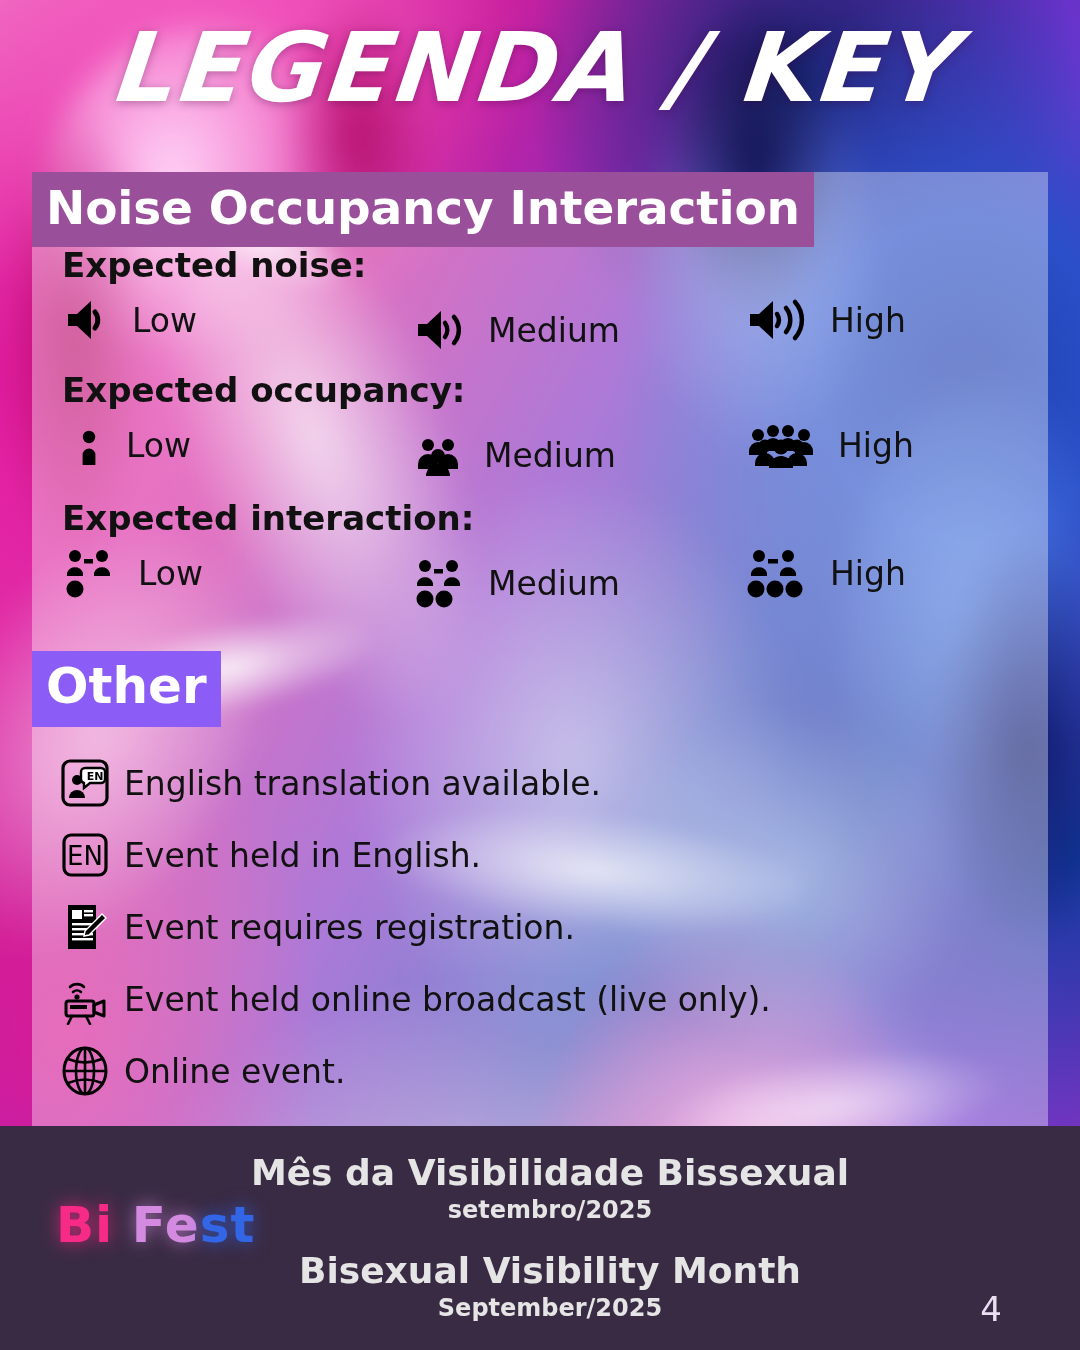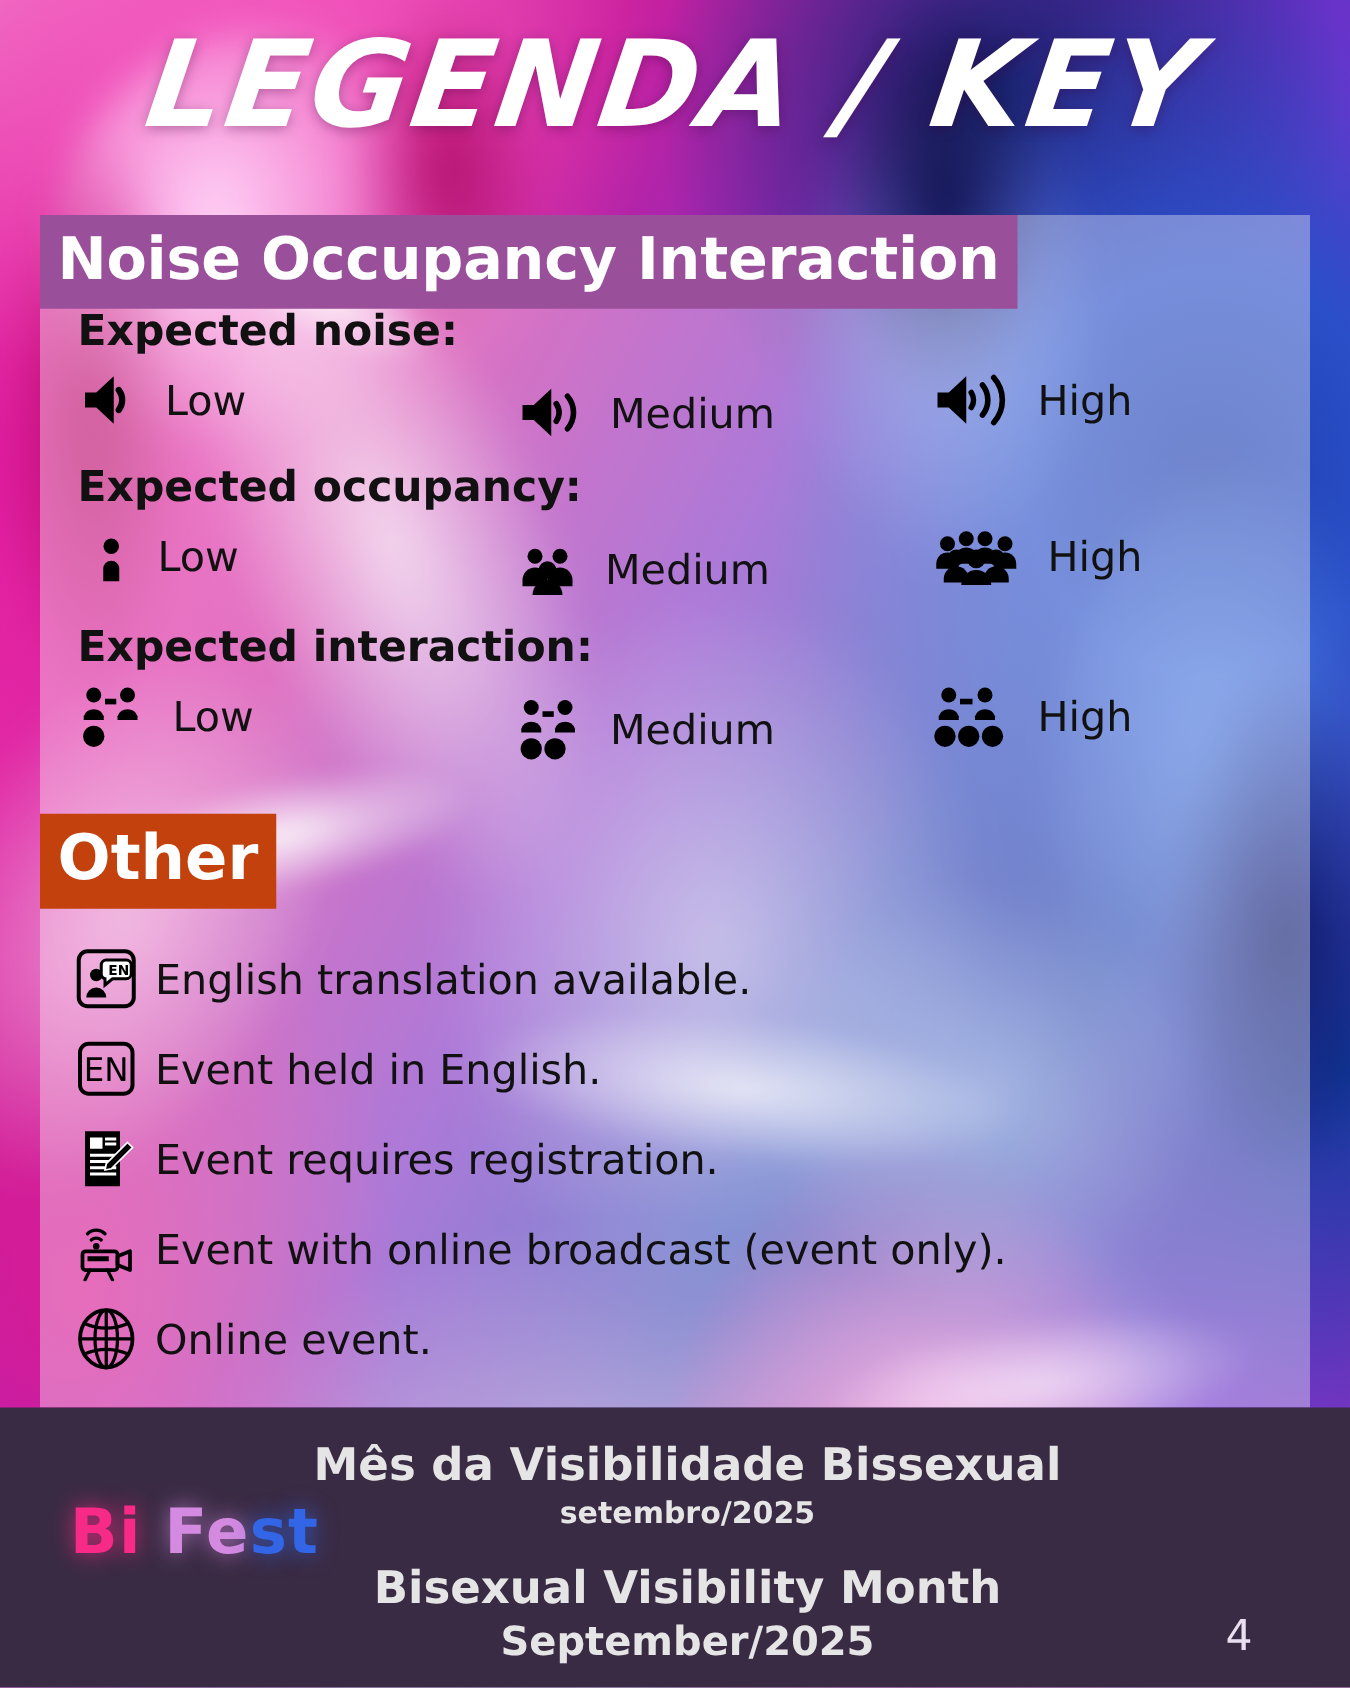--- a/index.html
+++ b/index.html
@@ -146,21 +146,21 @@
     display: flex;
     align-items: center;
     justify-content: center;
     flex: 0 0 auto;
   }
   .icon-box svg { display: block; }
 
   
   .other-banner {
     display: inline-block;
-    background: #c2410c;
+    background: #8b5cf6;
     color: #ffffff;
     font-size: 50px;
     font-weight: 700;
     line-height: 1;
     padding: 10px 14px 16px 14px;
   }
 
   .other-row {
     display: flex;
     align-items: center;
@@ -206,21 +206,21 @@
     position: absolute;
     left: 180px;
     top: 24px;
     width: 740px;
     text-align: center;
     color: #e5e5e5;
   }
   .f-pt-title { font-size: 36px; font-weight: 700; line-height: 1.25; }
   .f-pt-sub   { font-size: 24px; font-weight: 700; line-height: 1.3; }
   .f-en-title { font-size: 36px; font-weight: 700; line-height: 1.25; margin-top: 22px; }
-  .f-en-sub   { font-size: 32px; font-weight: 700; line-height: 1.3; }
+  .f-en-sub   { font-size: 24px; font-weight: 700; line-height: 1.3; }
 
   .page-num {
     position: absolute;
     right: 78px;
     bottom: 24px;
     color: #e9dff0;
     font-size: 34px;
     line-height: 1;
   }
 </style>
@@ -450,21 +450,21 @@
           <svg width="50" height="52" viewBox="0 0 50 52">
             <path d="M10 14 a10 10 0 0 1 14 0" stroke="#000" stroke-width="2.6" fill="none" stroke-linecap="round"></path>
             <path d="M13 19 a6 6 0 0 1 8 0" stroke="#000" stroke-width="2.6" fill="none" stroke-linecap="round"></path>
             <circle cx="17" cy="24" r="2.6" fill="#000"></circle>
             <rect x="6" y="28" width="28" height="15" rx="2.5" fill="none" stroke="#000" stroke-width="3"></rect>
             <rect x="10" y="32" width="17" height="4" fill="#000"></rect>
             <path d="M34 32 l10 -4 v15 l-10 -4 Z" fill="none" stroke="#000" stroke-width="3" stroke-linejoin="round"></path>
             <path d="M12 43 L8 51 M26 43 L30 51" stroke="#000" stroke-width="2.6" stroke-linecap="round"></path>
           </svg>
         </span>
-        <span class="other-text">Event with online broadcast (event only).</span>
+        <span class="other-text">Event held online broadcast (live only).</span>
       </div>
 
       <div class="other-row">
         <span class="other-icon">
           <svg width="50" height="52" viewBox="0 0 50 52">
             <ellipse cx="25" cy="26" rx="21" ry="23" fill="none" stroke="#000" stroke-width="3"></ellipse>
             <ellipse cx="25" cy="26" rx="9" ry="23" fill="none" stroke="#000" stroke-width="2.6"></ellipse>
             <line x1="25" y1="3" x2="25" y2="49" stroke="#000" stroke-width="2.6"></line>
             <line x1="4" y1="26" x2="46" y2="26" stroke="#000" stroke-width="2.6"></line>
             <path d="M8 14 q17 7 34 0" fill="none" stroke="#000" stroke-width="2.6"></path>

